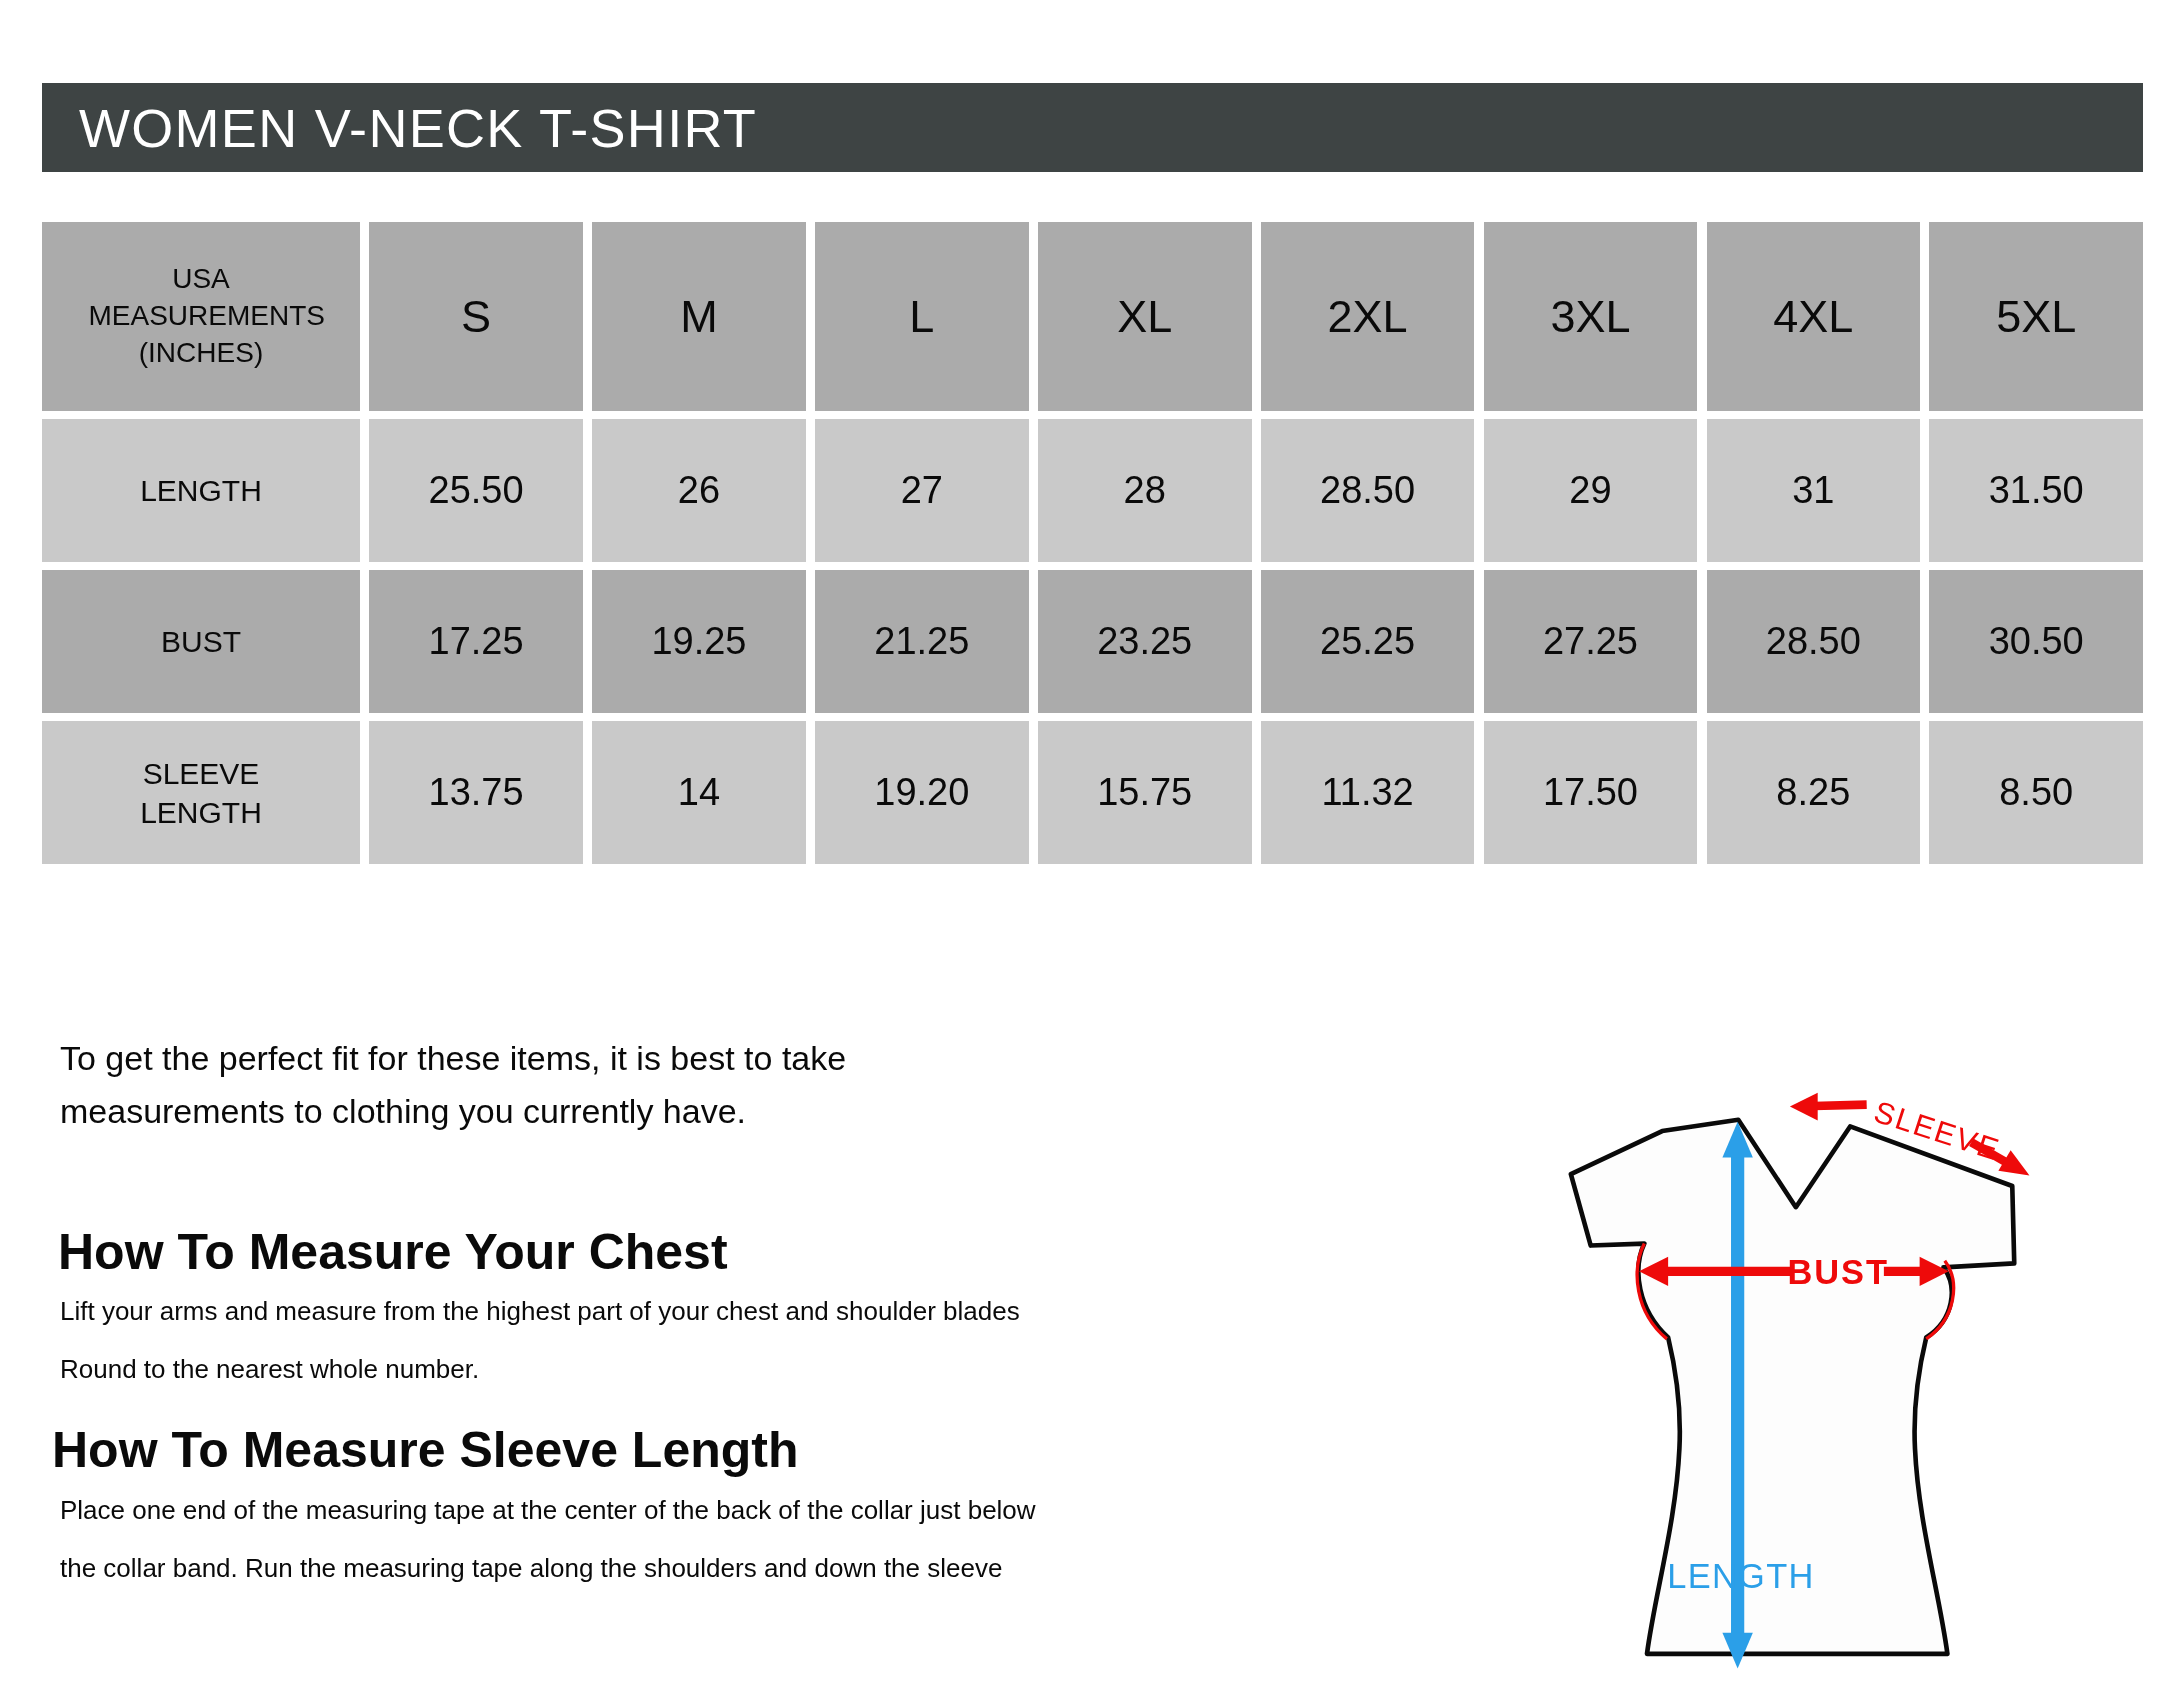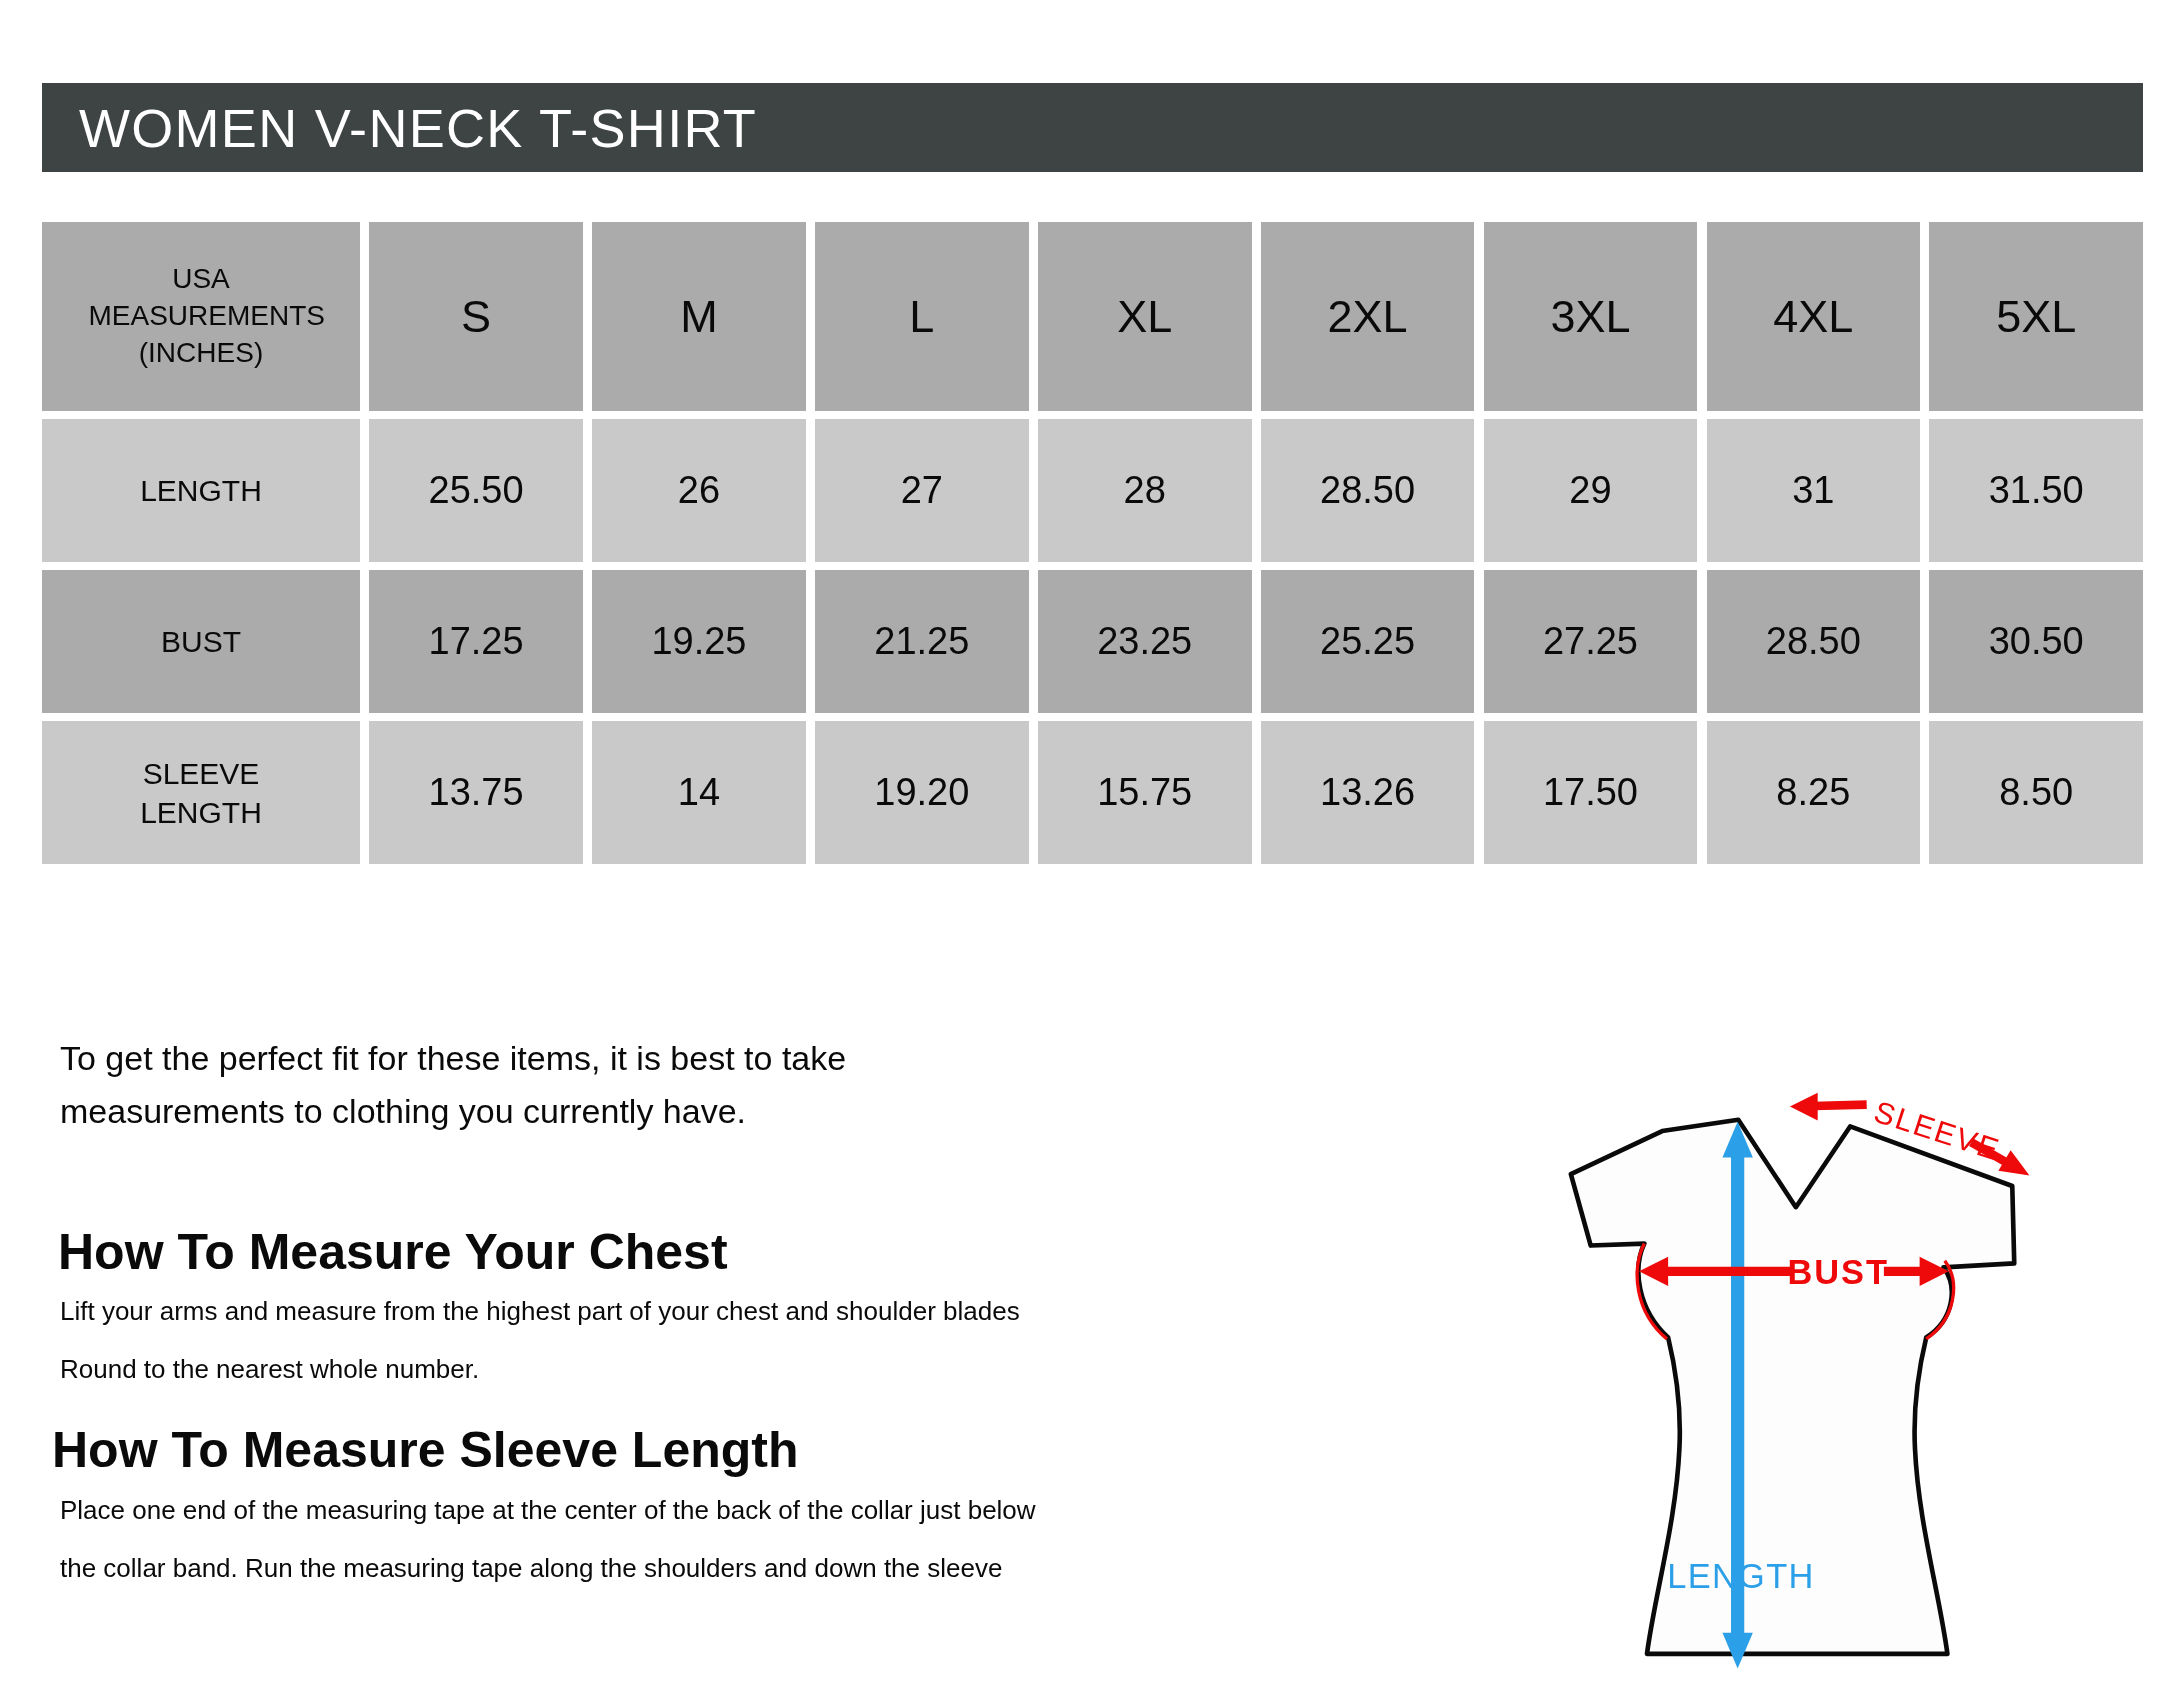--- a/index.html
+++ b/index.html
@@ -142,21 +142,21 @@
     <div class="cell bg-light val">
         <div>14</div>
       </div>
     <div class="cell bg-light val">
         <div>19.20</div>
       </div>
     <div class="cell bg-light val">
         <div>15.75</div>
       </div>
     <div class="cell bg-light val">
-        <div>13.26</div>
+        <div>11.32</div>
       </div>
     <div class="cell bg-light val">
         <div>17.50</div>
       </div>
     <div class="cell bg-light val">
         <div>8.25</div>
       </div>
     <div class="cell bg-light val">
         <div>8.50</div>
       </div>

